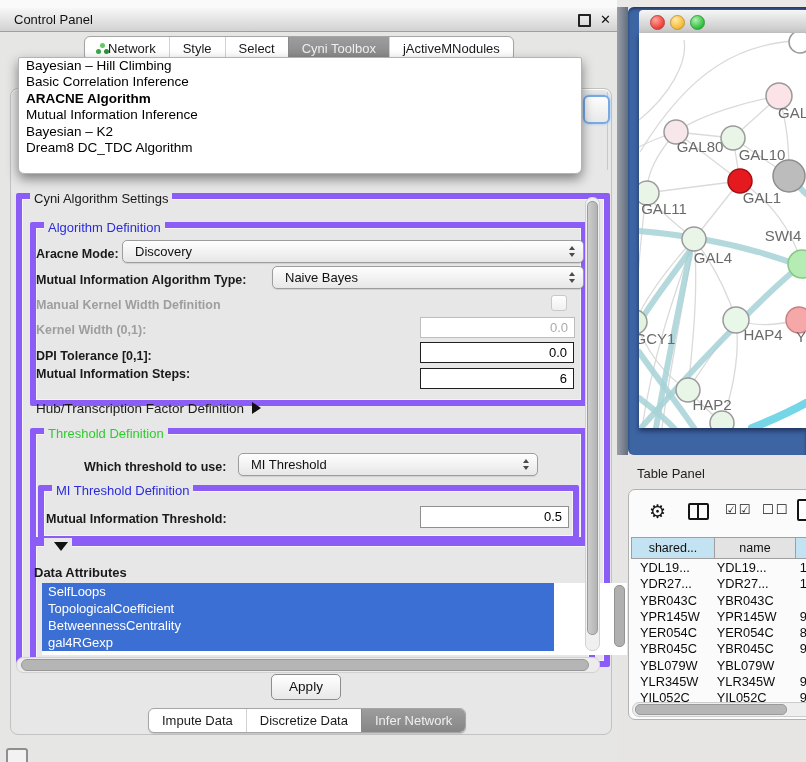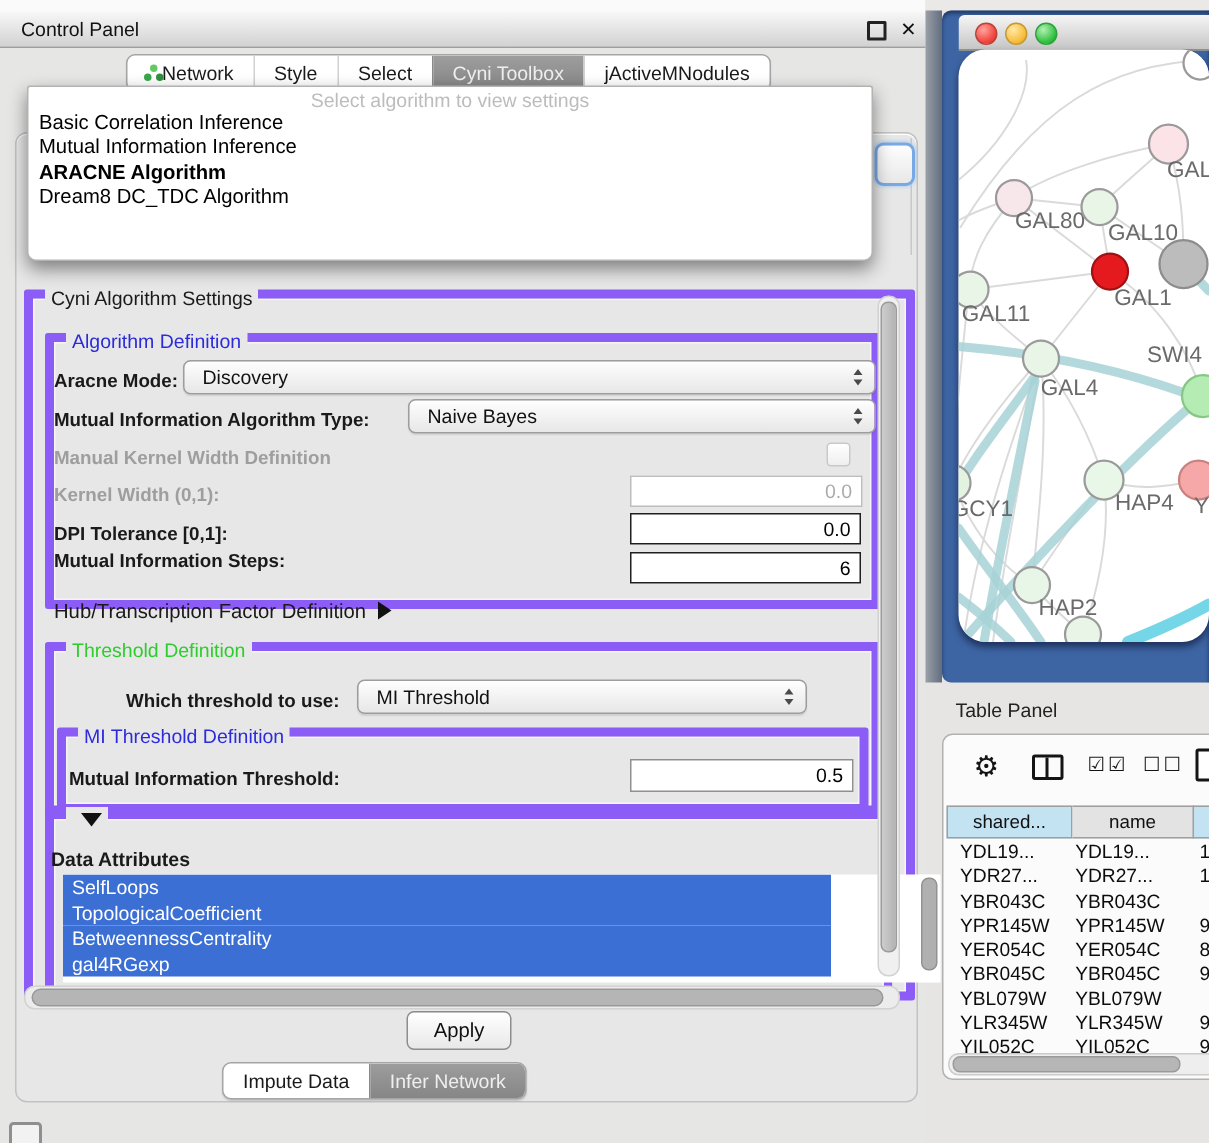--- a/index.html
+++ b/index.html
@@ -101,21 +101,21 @@
   .frame{left:628px;top:7px;width:178px;height:448px;border-radius:6px 0 0 6px;
     background:var(--frame-blue,#3d65a4);
     box-shadow:inset 0 2px 3px rgba(0,0,25,.45);}
   .mac-titlebar{left:639px;top:10px;width:167px;height:23px;background:linear-gradient(#f6f6f6,#c5c5c5);
     border-radius:4px 0 0 0;border-bottom:1px solid #8e8e8e;}
   .light{position:absolute;top:5px;width:13px;height:13px;border-radius:50%;}
   .light.red{left:11px;background:radial-gradient(circle at 35% 30%,#ffa49d,#f2453d 65%,#c2362f);border:1px solid #b8423b;}
   .light.yellow{left:31px;background:radial-gradient(circle at 35% 30%,#ffe9a8,#f8bd3b 65%,#d29a2b);border:1px solid #c49935;}
   .light.green{left:51px;background:radial-gradient(circle at 35% 30%,#b2f0b2,#35c243 65%,#249232);border:1px solid #2da23a;}
   .canvas{left:639px;top:33px;width:167px;height:395px;background:#fff;overflow:hidden;
-    box-shadow:0 3px 5px rgba(0,0,25,.5);border-radius:18px;}
+    box-shadow:0 3px 5px rgba(0,0,25,.5);}
   .canvas svg{display:block;}
   .eg{fill:none;stroke:#dadada;stroke-width:1.3;}
   .et{fill:none;stroke:var(--teal-edge,#a7d2d6);stroke-width:6;stroke-linecap:round;opacity:.85;}
   .ec{fill:none;stroke:var(--cyan-edge,#74d6e6);stroke-width:8;stroke-linecap:round;}
   .node circle{stroke-width:1.5;}
   .node text{font-family:"Liberation Sans","DejaVu Sans",sans-serif;font-size:15px;fill:#6a6a6a;text-anchor:middle;}
 
   
   .tp-title{left:637px;top:466px;font-size:13px;color:#222;}
   .table-box{left:628px;top:489px;width:190px;height:229px;background:#fbfbfb;
@@ -178,25 +178,26 @@
     <span>jActiveMNodules</span>
   </div>
   </div>
 
 <div class="abs container"></div>
 
 <div class="abs frag-line"></div>
 <div class="abs combo-frag"></div>
 
 <div class="abs popup">
-  <div class="placeholder">Select algorithm to view settings</div>
   <div>
+      <div class="item">Bayesian – Hill Climbing</div>
       <div class="item">Basic Correlation Inference</div>
+      <div class="item bold">ARACNE Algorithm</div>
       <div class="item">Mutual Information Inference</div>
-      <div class="item bold">ARACNE Algorithm</div>
+      <div class="item">Bayesian – K2</div>
       <div class="item">Dream8 DC_TDC Algorithm</div>
     </div>
 </div>
 
 <div class="abs group" style="left:16px;top:193px;width:582px;height:462px;">
   <span class="legend">Cyni Algorithm Settings</span>
 </div>
 
 <div class="abs group" style="left:30px;top:222px;width:545px;height:172px;">
   <span class="legend blue">Algorithm Definition</span>
@@ -277,20 +278,23 @@
   </div>
 <div class="abs hscroll">
     <div class="hthumb"></div>
   </div>
 
 <div class="abs apply-btn">Apply</div>
 
 <div class="abs seg bottom-tabbar">
     <div class="tab">
     <span>Impute Data</span>
+  </div>
+    <div class="tab">
+    <span>Discretize Data</span>
   </div>
     <div class="tab selected">
     <span>Infer Network</span>
   </div>
   </div>
 
 <div class="abs mini-btn"></div>
 
 <div class="abs right-strip"></div>
 <div class="abs gap-col"></div>

